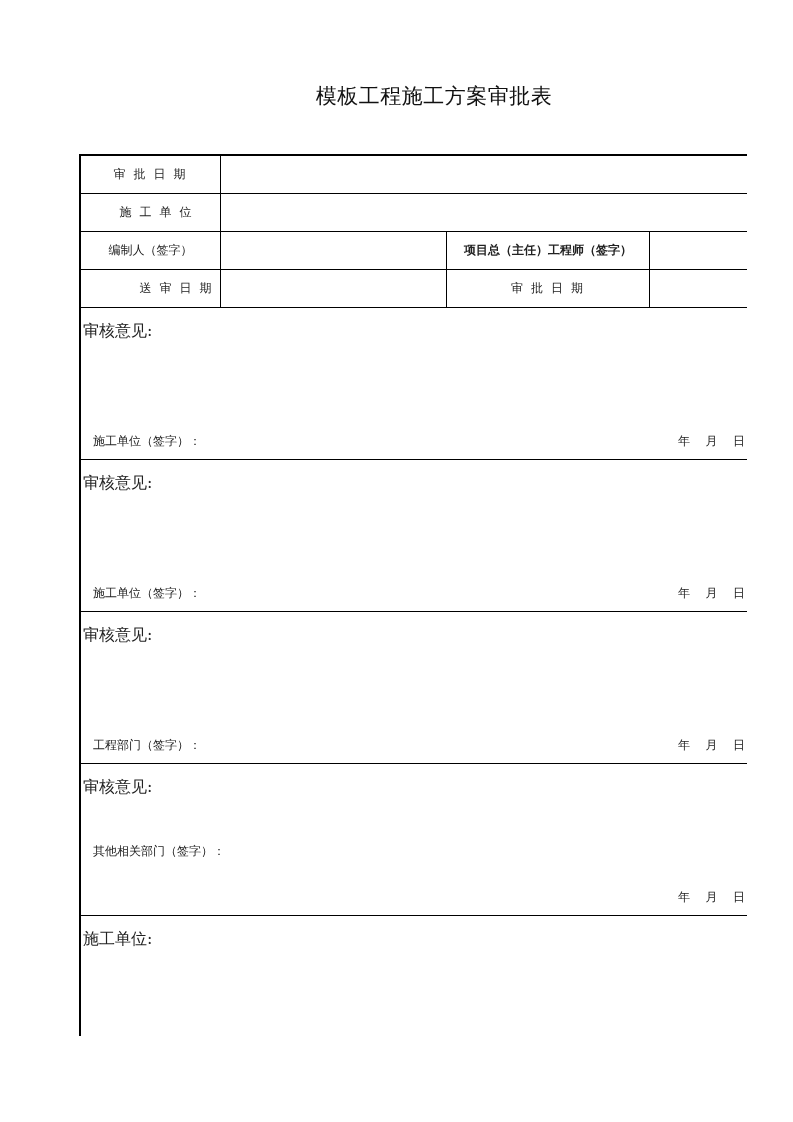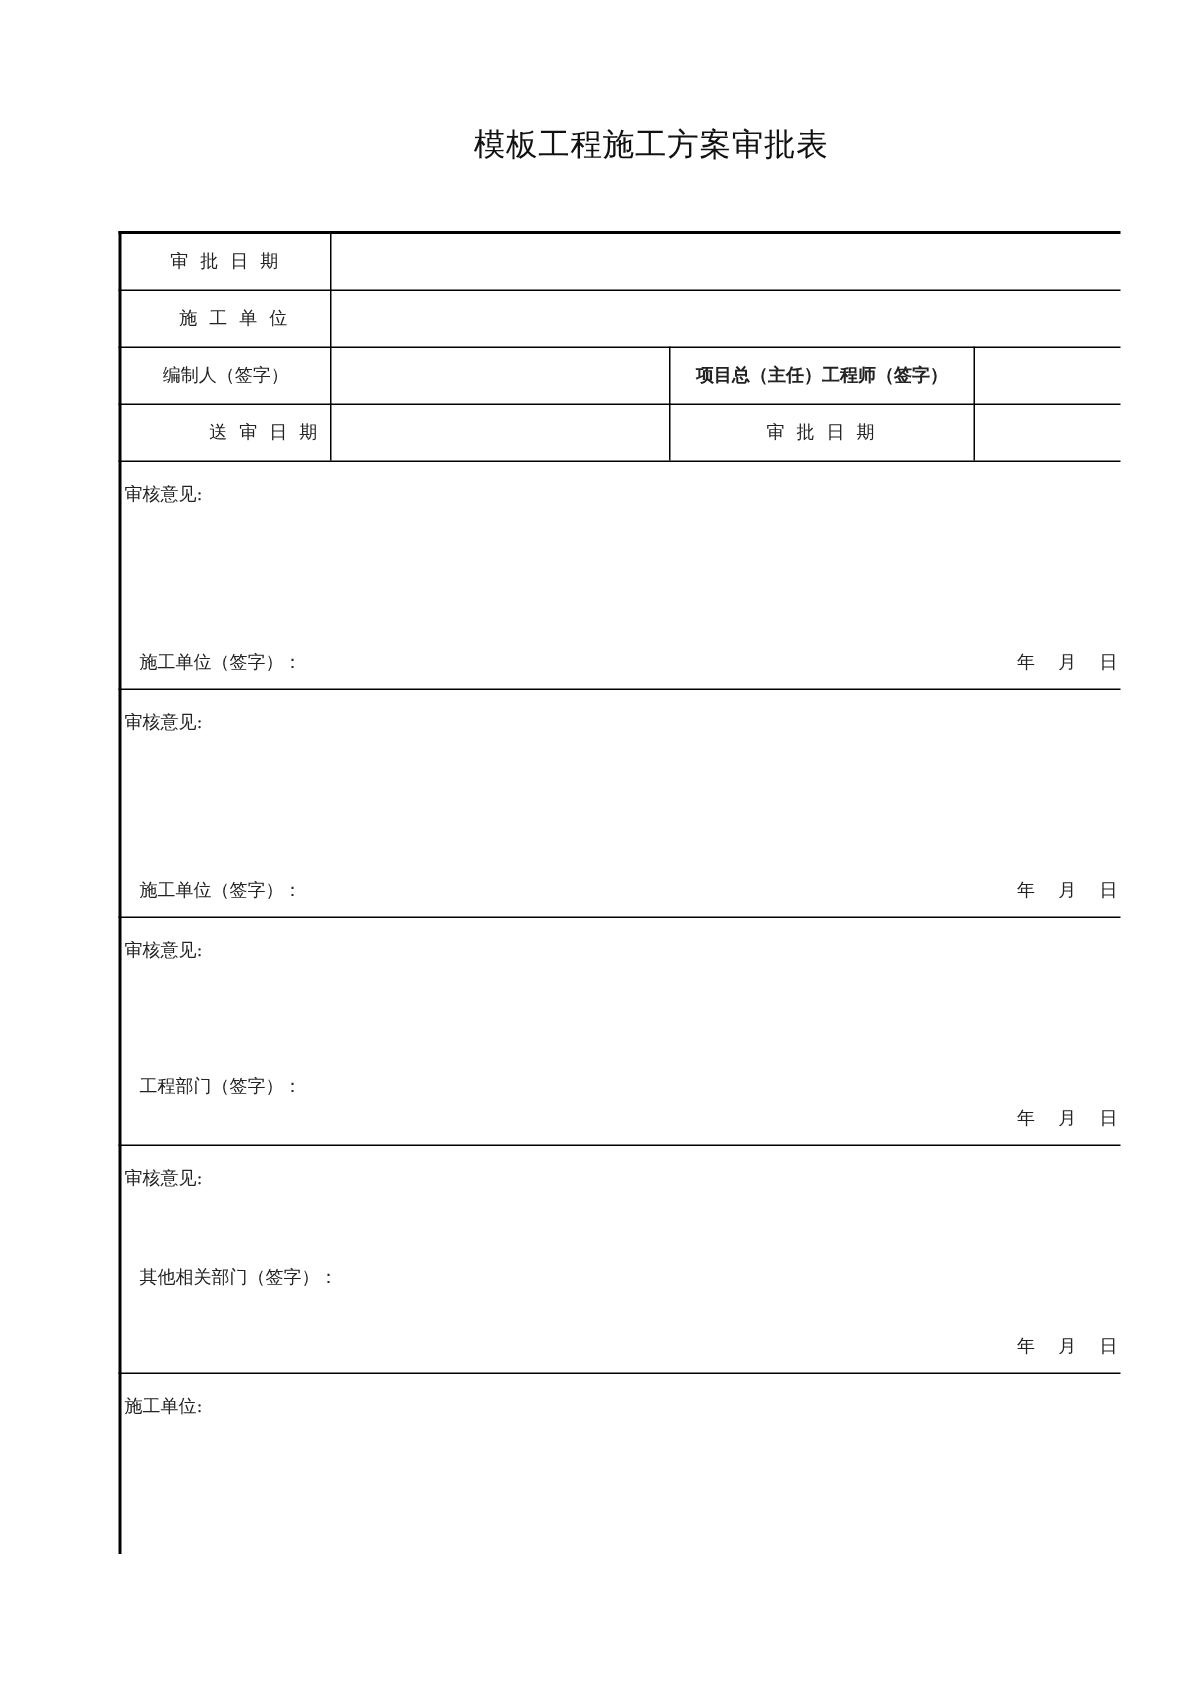--- a/index.html
+++ b/index.html
@@ -51,21 +51,21 @@
     text-align: center;
     line-height: 37px;
     height: 37px;
     color: #222;
     white-space: pre;
   }
   .spaced { letter-spacing: 8px; }
   .section-heading {
     position: absolute;
     left: 83px;
-    font-size: 12px;
+    font-size: 16px;
     color: #222;
   }
   .sign-label {
     position: absolute;
     left: 93px;
     font-size: 12px;
     color: #222;
   }
   .date-group {
     position: absolute;
@@ -130,21 +130,21 @@
     <span>年</span>
     <span>月</span>
     <span>日</span>
   </div>
 </div>
 <div class="hline" style="top:611px;"></div>
 
 <div>
   <div class="section-heading" style="top:625px;">审核意见:</div>
   <div style="position:absolute; left:82px; top:642px; width:665px; height:90px;"></div>
-  <div class="sign-label" style="top:716px;">工程部门（签字）：</div>
+  <div class="sign-label" style="top:737px;">工程部门（签字）：</div>
   <div class="date-group" style="top:737px;">
     <span>年</span>
     <span>月</span>
     <span>日</span>
   </div>
 </div>
 <div class="hline" style="top:763px;"></div>
 
 <div>
   <div class="section-heading" style="top:777px;">审核意见:</div>

